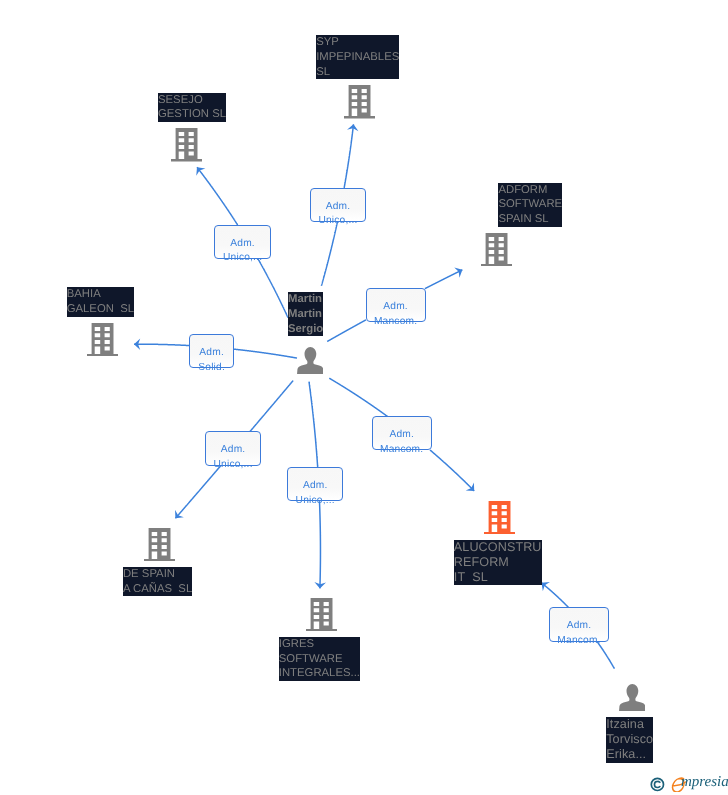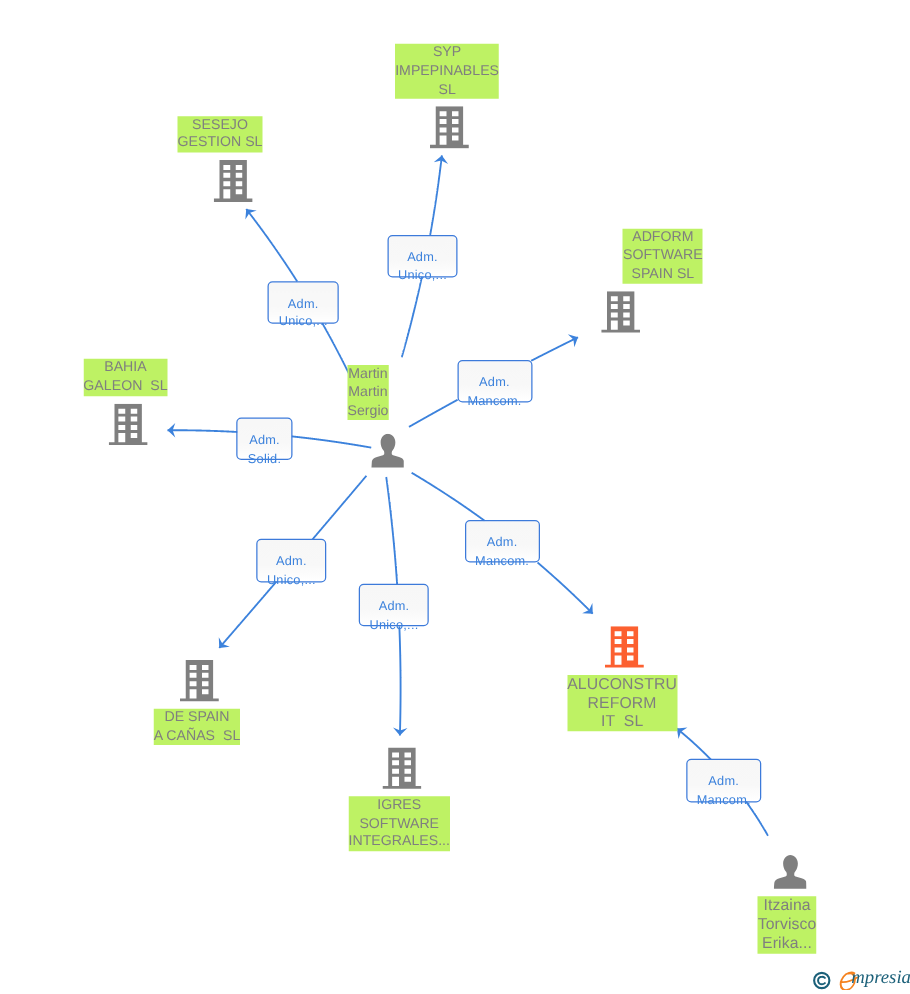--- a/index.html
+++ b/index.html
@@ -5,22 +5,22 @@
 <style>
   html,body{margin:0;padding:0;background:#ffffff;}
   body{width:728px;height:795px;overflow:hidden;
        font-family:"Liberation Sans",sans-serif;
        -webkit-font-smoothing:antialiased;text-rendering:geometricPrecision;}
   #canvas{position:relative;width:728px;height:795px;background:#fff;overflow:hidden;}
   svg.layer{position:absolute;left:0;top:0;width:728px;height:795px;overflow:visible;}
 
   .node{position:absolute;}
   .node-icon{position:absolute;}
-  .node-caption{position:absolute;background:#bef264;color:var(--text-gray,#7f7f7f);
-      font-size:11.3px;line-height:14.7px;text-align:center;white-space:pre;
+  .node-caption{position:absolute;background:#0f172a;color:var(--text-gray,#7f7f7f);
+      font-size:11.3px;line-height:14.7px;white-space:pre;
       letter-spacing:0.02px;}
   .node-caption.emph{font-size:12.6px;line-height:15.15px;letter-spacing:0.1px;}
 
   .edge-label{position:absolute;box-sizing:border-box;
       border:1.4px solid var(--label-border,#3c7ada);border-radius:4px;
       background:linear-gradient(180deg,#f7f7f7 0%,#f8f8f8 60%,#ffffff 100%);
       color:var(--label-text,#3c82dc);font-size:10.2px;line-height:14.8px;text-align:center;letter-spacing:0.2px;
       white-space:pre;display:flex;align-items:center;justify-content:center;
       padding-top:19px;box-sizing:border-box;}
 
@@ -55,21 +55,21 @@
       <path d="M329.30 378.20L329.46 378.29L329.62 378.39L329.78 378.48L329.94 378.58L330.10 378.67L330.26 378.77L330.42 378.86L330.57 378.95L330.73 379.05L330.89 379.14L331.05 379.24L331.21 379.33L331.37 379.43L331.53 379.52L331.69 379.62L331.85 379.71L332.01 379.81L332.16 379.90L332.32 380.00L332.48 380.09L332.64 380.19L332.80 380.28L332.96 380.38L333.12 380.47L333.28 380.57L333.43 380.66L333.59 380.76L333.75 380.85L333.91 380.95L334.07 381.04L334.23 381.14L334.39 381.23L334.54 381.33L334.70 381.42L334.86 381.52L335.02 381.62L335.18 381.71L335.34 381.81L335.49 381.90L335.65 382.00L335.81 382.09L335.97 382.19L336.13 382.28L336.29 382.38L336.44 382.48L336.60 382.57L336.76 382.67L336.92 382.76L337.08 382.86L337.23 382.96L337.39 383.05L337.55 383.15L337.71 383.24L337.87 383.34L338.02 383.44L338.18 383.53L338.34 383.63L338.50 383.73L338.65 383.82L338.81 383.92L338.97 384.02L339.13 384.11L339.28 384.21L339.44 384.30L339.60 384.40L339.76 384.50L339.91 384.59L340.07 384.69L340.23 384.79L340.39 384.88L340.54 384.98L340.70 385.08L340.86 385.18L341.02 385.27L341.17 385.37L341.33 385.47L341.49 385.56L341.64 385.66L341.80 385.76L341.96 385.85L342.12 385.95L342.27 386.05L342.43 386.15L342.59 386.24L342.74 386.34L342.90 386.44L343.06 386.54L343.21 386.63L343.37 386.73L343.53 386.83L343.69 386.93L343.84 387.02L344.00 387.12L344.16 387.22L344.31 387.32L344.47 387.41L344.63 387.51L344.78 387.61L344.94 387.71L345.10 387.81L345.25 387.90L345.41 388.00L345.56 388.10L345.72 388.20L345.88 388.29L346.03 388.39L346.19 388.49L346.35 388.59L346.50 388.69L346.66 388.79L346.81 388.88L346.97 388.98L347.13 389.08L347.28 389.18L347.44 389.28L347.60 389.38L347.75 389.47L347.91 389.57L348.06 389.67L348.22 389.77L348.38 389.87L348.53 389.97L348.69 390.07L348.84 390.17L349.00 390.26L349.15 390.36L349.31 390.46L349.47 390.56L349.62 390.66L349.78 390.76L349.93 390.86L350.09 390.96L350.24 391.06L350.40 391.15L350.55 391.25L350.71 391.35L350.87 391.45L351.02 391.55L351.18 391.65L351.33 391.75L351.49 391.85L351.64 391.95L351.80 392.05L351.95 392.15L352.11 392.25L352.26 392.35L352.42 392.45L352.57 392.55L352.73 392.65L352.88 392.75L353.04 392.85L353.19 392.95L353.35 393.05L353.50 393.15L353.66 393.25L353.81 393.35L353.97 393.45L354.12 393.55L354.28 393.65L354.43 393.75L354.59 393.85L354.74 393.95L354.90 394.05L355.05 394.15L355.21 394.25L355.36 394.35L355.52 394.45L355.67 394.55L355.82 394.65L355.98 394.75L356.13 394.85L356.29 394.95L356.44 395.05L356.60 395.15L356.75 395.25L356.91 395.35L357.06 395.45L357.21 395.55L357.37 395.65L357.52 395.76L357.68 395.86L357.83 395.96L357.98 396.06L358.14 396.16L358.29 396.26L358.45 396.36L358.60 396.46L358.75 396.56L358.91 396.66L359.06 396.77L359.22 396.87L359.37 396.97L359.52 397.07L359.68 397.17L359.83 397.27L359.99 397.37L360.14 397.48L360.29 397.58L360.45 397.68L360.60 397.78L360.75 397.88L360.91 397.98L361.06 398.08L361.21 398.19L361.37 398.29L361.52 398.39L361.67 398.49L361.83 398.59L361.98 398.70L362.13 398.80L362.29 398.90L362.44 399.00L362.59 399.10L362.75 399.21L362.90 399.31L363.05 399.41L363.21 399.51L363.36 399.61L363.51 399.72L363.67 399.82L363.82 399.92L363.97 400.02L364.13 400.13L364.28 400.23L364.43 400.33L364.58 400.43L364.74 400.54L364.89 400.64L365.04 400.74L365.19 400.84L365.35 400.95L365.50 401.05L365.65 401.15L365.81 401.26L365.96 401.36L366.11 401.46L366.26 401.56L366.42 401.67L366.57 401.77L366.72 401.87L366.87 401.98L367.03 402.08L367.18 402.18L367.33 402.29L367.48 402.39L367.63 402.49L367.79 402.60L367.94 402.70L368.09 402.80L368.24 402.91L368.40 403.01L368.55 403.11L368.70 403.22L368.85 403.32L369.00 403.42L369.16 403.53L369.31 403.63L369.46 403.74L369.61 403.84L369.76 403.94L369.92 404.05L370.07 404.15L370.22 404.25L370.37 404.36L370.52 404.46L370.67 404.57L370.83 404.67L370.98 404.77L371.13 404.88L371.28 404.98L371.43 405.09L371.58 405.19L371.74 405.30L371.89 405.40L372.04 405.50L372.19 405.61L372.34 405.71L372.49 405.82L372.64 405.92L372.80 406.03L372.95 406.13L373.10 406.24L373.25 406.34L373.40 406.44L373.55 406.55L373.70 406.65L373.85 406.76L374.00 406.86L374.16 406.97L374.31 407.07L374.46 407.18L374.61 407.28L374.76 407.39L374.91 407.49L375.06 407.60L375.21 407.70L375.36 407.81L375.51 407.91L375.66 408.02L375.81 408.12L375.97 408.23L376.12 408.34L376.27 408.44L376.42 408.55L376.57 408.65L376.72 408.76L376.87 408.86L377.02 408.97L377.17 409.07L377.32 409.18L377.47 409.29L377.62 409.39L377.77 409.50L377.92 409.60L378.07 409.71L378.22 409.81L378.37 409.92L378.52 410.03L378.67 410.13L378.82 410.24L378.97 410.34L379.12 410.45L379.27 410.56L379.42 410.66L379.57 410.77L379.72 410.88L379.87 410.98L380.02 411.09L380.17 411.19L380.32 411.30L380.47 411.41L380.62 411.51L380.77 411.62L380.92 411.73L381.07 411.83L381.22 411.94L381.37 412.05L381.52 412.15L381.67 412.26L381.82 412.37L381.97 412.47L382.12 412.58L382.27 412.69L382.42 412.79L382.57 412.90L382.72 413.01L382.87 413.11L383.02 413.22L383.16 413.33L383.31 413.44L383.46 413.54L383.61 413.65L383.76 413.76L383.91 413.87L384.06 413.97L384.21 414.08L384.36 414.19L384.51 414.29L384.66 414.40L384.80 414.51L384.95 414.62L385.10 414.72L385.25 414.83L385.40 414.94L385.55 415.05L385.70 415.16L385.85 415.26L386.00 415.37L386.14 415.48L386.29 415.59L386.44 415.69L386.59 415.80L386.74 415.91L386.89 416.02L387.04 416.13L387.18 416.23L387.33 416.34L387.48 416.45L387.63 416.56L387.78 416.67" fill="none" stroke="#3c82dc" stroke-width="1.5"></path>
       <path d="M430.01 449.98L430.15 450.09L430.29 450.21L430.43 450.33L430.57 450.45L430.71 450.57L430.85 450.69L430.99 450.81L431.13 450.93L431.27 451.05L431.41 451.17L431.55 451.29L431.69 451.41L431.82 451.53L431.96 451.65L432.10 451.77L432.24 451.89L432.38 452.01L432.52 452.13L432.66 452.25L432.80 452.37L432.94 452.49L433.08 452.60L433.22 452.72L433.36 452.84L433.50 452.96L433.64 453.08L433.77 453.21L433.91 453.33L434.05 453.45L434.19 453.57L434.33 453.69L434.47 453.81L434.61 453.93L434.75 454.05L434.89 454.17L435.03 454.29L435.16 454.41L435.30 454.53L435.44 454.65L435.58 454.77L435.72 454.89L435.86 455.01L436.00 455.13L436.14 455.25L436.27 455.37L436.41 455.49L436.55 455.61L436.69 455.74L436.83 455.86L436.97 455.98L437.11 456.10L437.24 456.22L437.38 456.34L437.52 456.46L437.66 456.58L437.80 456.70L437.93 456.82L438.07 456.95L438.21 457.07L438.35 457.19L438.49 457.31L438.63 457.43L438.76 457.55L438.90 457.67L439.04 457.80L439.18 457.92L439.32 458.04L439.45 458.16L439.59 458.28L439.73 458.40L439.87 458.53L440.01 458.65L440.14 458.77L440.28 458.89L440.42 459.01L440.56 459.13L440.69 459.26L440.83 459.38L440.97 459.50L441.11 459.62L441.24 459.74L441.38 459.87L441.52 459.99L441.66 460.11L441.79 460.23L441.93 460.36L442.07 460.48L442.21 460.60L442.34 460.72L442.48 460.84L442.62 460.97L442.76 461.09L442.89 461.21L443.03 461.33L443.17 461.46L443.30 461.58L443.44 461.70L443.58 461.83L443.72 461.95L443.85 462.07L443.99 462.19L444.13 462.32L444.26 462.44L444.40 462.56L444.54 462.69L444.67 462.81L444.81 462.93L444.95 463.05L445.08 463.18L445.22 463.30L445.36 463.42L445.49 463.55L445.63 463.67L445.77 463.79L445.90 463.92L446.04 464.04L446.18 464.16L446.31 464.29L446.45 464.41L446.59 464.53L446.72 464.66L446.86 464.78L446.99 464.91L447.13 465.03L447.27 465.15L447.40 465.28L447.54 465.40L447.68 465.52L447.81 465.65L447.95 465.77L448.08 465.90L448.22 466.02L448.36 466.14L448.49 466.27L448.63 466.39L448.76 466.52L448.90 466.64L449.04 466.76L449.17 466.89L449.31 467.01L449.44 467.14L449.58 467.26L449.72 467.39L449.85 467.51L449.99 467.63L450.12 467.76L450.26 467.88L450.39 468.01L450.53 468.13L450.66 468.26L450.80 468.38L450.94 468.51L451.07 468.63L451.21 468.76L451.34 468.88L451.48 469.01L451.61 469.13L451.75 469.26L451.88 469.38L452.02 469.51L452.15 469.63L452.29 469.76L452.42 469.88L452.56 470.01L452.69 470.13L452.83 470.26L452.96 470.38L453.10 470.51L453.23 470.63L453.37 470.76L453.50 470.88L453.64 471.01L453.77 471.13L453.91 471.26L454.04 471.39L454.18 471.51L454.31 471.64L454.45 471.76L454.58 471.89L454.72 472.01L454.85 472.14L454.99 472.26L455.12 472.39L455.26 472.52L455.39 472.64L455.53 472.77L455.66 472.89L455.79 473.02L455.93 473.15L456.06 473.27L456.20 473.40L456.33 473.53L456.47 473.65L456.60 473.78L456.73 473.90L456.87 474.03L457.00 474.16L457.14 474.28L457.27 474.41L457.41 474.54L457.54 474.66L457.67 474.79L457.81 474.92L457.94 475.04L458.08 475.17L458.21 475.30L458.34 475.42L458.48 475.55L458.61 475.68L458.74 475.80L458.88 475.93L459.01 476.06L459.15 476.18L459.28 476.31L459.41 476.44L459.55 476.56L459.68 476.69L459.81 476.82L459.95 476.95L460.08 477.07L460.21 477.20L460.35 477.33L460.48 477.46L460.61 477.58L460.75 477.71L460.88 477.84L461.01 477.97L461.15 478.09L461.28 478.22L461.41 478.35L461.55 478.48L461.68 478.60L461.81 478.73L461.95 478.86L462.08 478.99L462.21 479.11L462.35 479.24L462.48 479.37L462.61 479.50L462.75 479.63L462.88 479.75L463.01 479.88L463.14 480.01L463.28 480.14L463.41 480.27L463.54 480.39L463.68 480.52L463.81 480.65L463.94 480.78L464.07 480.91L464.21 481.04L464.34 481.16L464.47 481.29L464.60 481.42L464.74 481.55L464.87 481.68L465.00 481.81L465.13 481.94L465.27 482.06L465.40 482.19L465.53 482.32L465.66 482.45L465.80 482.58L465.93 482.71L466.06 482.84L466.19 482.97L466.32 483.09L466.46 483.22L466.59 483.35L466.72 483.48L466.85 483.61L466.98 483.74L467.12 483.87L467.25 484.00L467.38 484.13L467.51 484.26L467.64 484.39L467.78 484.52L467.91 484.65L468.04 484.77L468.17 484.90L468.30 485.03L468.43 485.16L468.57 485.29L468.70 485.42L468.83 485.55L468.96 485.68L469.09 485.81L469.22 485.94L469.36 486.07L469.49 486.20L469.62 486.33L469.75 486.46L469.88 486.59L470.01 486.72L470.14 486.85L470.27 486.98L470.41 487.11L470.54 487.24L470.67 487.37L470.80 487.50L470.93 487.63L471.06 487.76L471.19 487.89L471.32 488.02L471.46 488.15L471.59 488.28L471.72 488.41L471.85 488.54L471.98 488.67L472.11 488.81L472.24 488.94L472.37 489.07L472.50 489.20L472.63 489.33L472.76 489.46L472.89 489.59L473.03 489.72L473.16 489.85L473.29 489.98L473.42 490.11L473.55 490.24L473.68 490.38L473.81 490.51L473.94 490.64L474.07 490.77L474.20 490.90" fill="none" stroke="#3c82dc" stroke-width="1.5" marker-end="url(#ah)"></path>
       <path d="M614.40 668.60L614.34 668.50L614.29 668.40L614.23 668.30L614.18 668.21L614.12 668.11L614.06 668.01L614.01 667.91L613.95 667.81L613.90 667.72L613.84 667.62L613.78 667.52L613.73 667.42L613.67 667.32L613.62 667.22L613.56 667.13L613.50 667.03L613.45 666.93L613.39 666.83L613.33 666.73L613.28 666.64L613.22 666.54L613.16 666.44L613.11 666.34L613.05 666.25L612.99 666.15L612.94 666.05L612.88 665.95L612.82 665.85L612.77 665.76L612.71 665.66L612.65 665.56L612.60 665.46L612.54 665.37L612.48 665.27L612.43 665.17L612.37 665.07L612.31 664.98L612.25 664.88L612.20 664.78L612.14 664.68L612.08 664.59L612.03 664.49L611.97 664.39L611.91 664.29L611.85 664.20L611.80 664.10L611.74 664.00L611.68 663.91L611.62 663.81L611.57 663.71L611.51 663.61L611.45 663.52L611.39 663.42L611.34 663.32L611.28 663.23L611.22 663.13L611.16 663.03L611.11 662.94L611.05 662.84L610.99 662.74L610.93 662.64L610.87 662.55L610.82 662.45L610.76 662.35L610.70 662.26L610.64 662.16L610.58 662.06L610.53 661.97L610.47 661.87L610.41 661.77L610.35 661.68L610.29 661.58L610.24 661.48L610.18 661.39L610.12 661.29L610.06 661.19L610.00 661.10L609.94 661.00L609.89 660.91L609.83 660.81L609.77 660.71L609.71 660.62L609.65 660.52L609.59 660.42L609.53 660.33L609.47 660.23L609.42 660.13L609.36 660.04L609.30 659.94L609.24 659.85L609.18 659.75L609.12 659.65L609.06 659.56L609.00 659.46L608.94 659.37L608.89 659.27L608.83 659.17L608.77 659.08L608.71 658.98L608.65 658.89L608.59 658.79L608.53 658.69L608.47 658.60L608.41 658.50L608.35 658.41L608.29 658.31L608.23 658.22L608.17 658.12L608.11 658.02L608.06 657.93L608.00 657.83L607.94 657.74L607.88 657.64L607.82 657.55L607.76 657.45L607.70 657.36L607.64 657.26L607.58 657.16L607.52 657.07L607.46 656.97L607.40 656.88L607.34 656.78L607.28 656.69L607.22 656.59L607.16 656.50L607.10 656.40L607.04 656.31L606.98 656.21L606.92 656.12L606.86 656.02L606.80 655.93L606.74 655.83L606.68 655.74L606.62 655.64L606.56 655.55L606.49 655.45L606.43 655.36L606.37 655.26L606.31 655.17L606.25 655.07L606.19 654.98L606.13 654.88L606.07 654.79L606.01 654.69L605.95 654.60L605.89 654.50L605.83 654.41L605.77 654.31L605.71 654.22L605.65 654.12L605.58 654.03L605.52 653.93L605.46 653.84L605.40 653.75L605.34 653.65L605.28 653.56L605.22 653.46L605.16 653.37L605.10 653.27L605.03 653.18L604.97 653.08L604.91 652.99L604.85 652.90L604.79 652.80L604.73 652.71L604.67 652.61L604.60 652.52L604.54 652.42L604.48 652.33L604.42 652.24L604.36 652.14L604.30 652.05L604.23 651.95L604.17 651.86L604.11 651.77L604.05 651.67L603.99 651.58L603.93 651.48L603.86 651.39L603.80 651.30L603.74 651.20L603.68 651.11L603.62 651.01L603.55 650.92L603.49 650.83L603.43 650.73L603.37 650.64L603.31 650.55L603.24 650.45L603.18 650.36L603.12 650.27L603.06 650.17L602.99 650.08L602.93 649.98L602.87 649.89L602.81 649.80L602.74 649.70L602.68 649.61L602.62 649.52L602.56 649.42L602.49 649.33L602.43 649.24L602.37 649.14L602.31 649.05L602.24 648.96L602.18 648.86L602.12 648.77L602.05 648.68L601.99 648.58L601.93 648.49L601.86 648.40L601.80 648.31L601.74 648.21L601.68 648.12L601.61 648.03L601.55 647.93L601.49 647.84L601.42 647.75L601.36 647.65L601.30 647.56L601.23 647.47L601.17 647.38L601.11 647.28L601.04 647.19L600.98 647.10L600.92 647.01L600.85 646.91L600.79 646.82L600.73 646.73L600.66 646.63L600.60 646.54L600.53 646.45L600.47 646.36L600.41 646.26L600.34 646.17L600.28 646.08L600.21 645.99L600.15 645.89L600.09 645.80L600.02 645.71L599.96 645.62L599.89 645.53L599.83 645.43L599.77 645.34L599.70 645.25L599.64 645.16L599.57 645.06L599.51 644.97L599.45 644.88L599.38 644.79L599.32 644.70L599.25 644.60L599.19 644.51L599.12 644.42L599.06 644.33L598.99 644.24L598.93 644.14L598.87 644.05L598.80 643.96L598.74 643.87L598.67 643.78L598.61 643.68L598.54 643.59L598.48 643.50L598.41 643.41L598.35 643.32L598.28 643.23L598.22 643.13L598.15 643.04L598.09 642.95L598.02 642.86L597.96 642.77L597.89 642.68L597.83 642.58L597.76 642.49L597.70 642.40L597.63 642.31L597.57 642.22L597.50 642.13L597.44 642.04L597.37 641.94L597.30 641.85L597.24 641.76L597.17 641.67L597.11 641.58L597.04 641.49L596.98 641.40L596.91 641.31L596.85 641.21L596.78 641.12" fill="none" stroke="#3c82dc" stroke-width="1.5"></path>
       <path d="M568.86 607.84L568.79 607.76L568.71 607.68L568.63 607.60L568.55 607.51L568.47 607.43L568.39 607.35L568.31 607.27L568.23 607.19L568.15 607.11L568.07 607.03L567.99 606.95L567.92 606.86L567.84 606.78L567.76 606.70L567.68 606.62L567.60 606.54L567.52 606.46L567.44 606.38L567.36 606.30L567.28 606.22L567.20 606.14L567.12 606.06L567.04 605.97L566.96 605.89L566.88 605.81L566.80 605.73L566.72 605.65L566.64 605.57L566.56 605.49L566.48 605.41L566.40 605.33L566.32 605.25L566.24 605.17L566.16 605.09L566.08 605.01L566.00 604.93L565.92 604.85L565.84 604.77L565.76 604.69L565.68 604.61L565.60 604.52L565.52 604.44L565.44 604.36L565.36 604.28L565.28 604.20L565.20 604.12L565.12 604.04L565.04 603.96L564.96 603.88L564.88 603.80L564.80 603.72L564.71 603.64L564.63 603.56L564.55 603.48L564.47 603.40L564.39 603.32L564.31 603.24L564.23 603.16L564.15 603.08L564.07 603.00L563.99 602.92L563.91 602.84L563.83 602.76L563.74 602.68L563.66 602.60L563.58 602.52L563.50 602.44L563.42 602.36L563.34 602.29L563.26 602.21L563.18 602.13L563.09 602.05L563.01 601.97L562.93 601.89L562.85 601.81L562.77 601.73L562.69 601.65L562.61 601.57L562.52 601.49L562.44 601.41L562.36 601.33L562.28 601.25L562.20 601.17L562.12 601.09L562.03 601.01L561.95 600.94L561.87 600.86L561.79 600.78L561.71 600.70L561.62 600.62L561.54 600.54L561.46 600.46L561.38 600.38L561.30 600.30L561.21 600.22L561.13 600.14L561.05 600.07L560.97 599.99L560.88 599.91L560.80 599.83L560.72 599.75L560.64 599.67L560.55 599.59L560.47 599.51L560.39 599.44L560.31 599.36L560.22 599.28L560.14 599.20L560.06 599.12L559.98 599.04L559.89 598.96L559.81 598.88L559.73 598.81L559.65 598.73L559.56 598.65L559.48 598.57L559.40 598.49L559.31 598.41L559.23 598.34L559.15 598.26L559.07 598.18L558.98 598.10L558.90 598.02L558.82 597.94L558.73 597.87L558.65 597.79L558.57 597.71L558.48 597.63L558.40 597.55L558.32 597.48L558.23 597.40L558.15 597.32L558.07 597.24L557.98 597.16L557.90 597.08L557.82 597.01L557.73 596.93L557.65 596.85L557.56 596.77L557.48 596.70L557.40 596.62L557.31 596.54L557.23 596.46L557.15 596.38L557.06 596.31L556.98 596.23L556.89 596.15L556.81 596.07L556.73 596.00L556.64 595.92L556.56 595.84L556.47 595.76L556.39 595.69L556.31 595.61L556.22 595.53L556.14 595.45L556.05 595.38L555.97 595.30L555.88 595.22L555.80 595.14L555.72 595.07L555.63 594.99L555.55 594.91L555.46 594.83L555.38 594.76L555.29 594.68L555.21 594.60L555.12 594.53L555.04 594.45L554.95 594.37L554.87 594.29L554.78 594.22L554.70 594.14L554.62 594.06L554.53 593.99L554.45 593.91L554.36 593.83L554.28 593.76L554.19 593.68L554.11 593.60L554.02 593.53L553.94 593.45L553.85 593.37L553.76 593.29L553.68 593.22L553.59 593.14L553.51 593.06L553.42 592.99L553.34 592.91L553.25 592.84L553.17 592.76L553.08 592.68L553.00 592.61L552.91 592.53L552.83 592.45L552.74 592.38L552.65 592.30L552.57 592.22L552.48 592.15L552.40 592.07L552.31 591.99L552.23 591.92L552.14 591.84L552.05 591.77L551.97 591.69L551.88 591.61L551.80 591.54L551.71 591.46L551.62 591.38L551.54 591.31L551.45 591.23L551.37 591.16L551.28 591.08L551.19 591.00L551.11 590.93L551.02 590.85L550.93 590.78L550.85 590.70L550.76 590.62L550.68 590.55L550.59 590.47L550.50 590.40L550.42 590.32L550.33 590.25L550.24 590.17L550.16 590.09L550.07 590.02L549.98 589.94L549.90 589.87L549.81 589.79L549.72 589.72L549.64 589.64L549.55 589.57L549.46 589.49L549.37 589.41L549.29 589.34L549.20 589.26L549.11 589.19L549.03 589.11L548.94 589.04L548.85 588.96L548.77 588.89L548.68 588.81L548.59 588.74L548.50 588.66L548.42 588.59L548.33 588.51L548.24 588.44L548.15 588.36L548.07 588.29L547.98 588.21L547.89 588.14L547.80 588.06L547.72 587.99L547.63 587.91L547.54 587.84L547.45 587.76L547.37 587.69L547.28 587.61L547.19 587.54L547.10 587.46L547.01 587.39L546.93 587.31L546.84 587.24L546.75 587.16L546.66 587.09L546.57 587.01L546.49 586.94L546.40 586.86L546.31 586.79L546.22 586.71L546.13 586.64L546.05 586.57L545.96 586.49L545.87 586.42L545.78 586.34L545.69 586.27L545.60 586.19L545.52 586.12L545.43 586.05L545.34 585.97L545.25 585.90L545.16 585.82L545.07 585.75L544.98 585.67L544.90 585.60L544.81 585.53L544.72 585.45L544.63 585.38L544.54 585.30L544.45 585.23L544.36 585.16L544.27 585.08L544.18 585.01L544.10 584.93L544.01 584.86L543.92 584.79L543.83 584.71L543.74 584.64L543.65 584.56L543.56 584.49L543.47 584.42L543.38 584.34L543.29 584.27L543.20 584.20L543.11 584.12L543.03 584.05L542.94 583.97L542.85 583.90L542.76 583.83L542.67 583.75L542.58 583.68L542.49 583.61L542.40 583.53L542.31 583.46L542.22 583.39L542.13 583.31L542.04 583.24L541.95 583.17L541.86 583.09L541.77 583.02L541.68 582.95L541.59 582.87L541.50 582.80" fill="none" stroke="#3c82dc" stroke-width="1.5" marker-end="url(#ah)"></path>
     </svg>
   <div id="nodes-layer">
       <div class="node" style="left: 0px; top: 0px;">
         <div class="node-icon" style="left: 171.2px; top: 128.2px;"><svg width="31.2" height="33.6" viewBox="0 0 31.2 33.6">
             <path fill="#7f7f7f" fill-rule="evenodd" d="M4.6 0h21.9v30.9H4.6z M0 30.9h31.2v2.7H0z M7.7 4h5.5v4.00h-5.5z M7.7 10.3h5.5v4.00h-5.5z M7.7 17.1h5.5v3.90h-5.5z M7.7 23.5h5.5v7.40h-5.5z M17.6 4h5.2v4.00h-5.2z M17.6 10.3h5.2v4.00h-5.2z M17.6 17.1h5.2v3.90h-5.2z M17.6 23.5h5.2v4.00h-5.2z"></path>
           </svg></div>
-        <div class="node-caption" style="left: 142px; top: 92.74px;">SESEJO
+        <div class="node-caption" style="left: 158px; top: 92.74px;">SESEJO
 GESTION SL</div>
       </div>
       <div class="node" style="left: 0px; top: 0px;">
         <div class="node-icon" style="left: 344.1px; top: 85.3px;"><svg width="31.2" height="33.6" viewBox="0 0 31.2 33.6">
             <path fill="#7f7f7f" fill-rule="evenodd" d="M4.6 0h21.9v30.9H4.6z M0 30.9h31.2v2.7H0z M7.7 4h5.5v4.00h-5.5z M7.7 10.3h5.5v4.00h-5.5z M7.7 17.1h5.5v3.90h-5.5z M7.7 23.5h5.5v7.40h-5.5z M17.6 4h5.2v4.00h-5.2z M17.6 10.3h5.2v4.00h-5.2z M17.6 17.1h5.2v3.90h-5.2z M17.6 23.5h5.2v4.00h-5.2z"></path>
           </svg></div>
         <div class="node-caption" style="left: 316.14px; top: 35.14px;">SYP
 IMPEPINABLES
 SL</div>
       </div>
@@ -85,21 +85,21 @@
         <div class="node-icon" style="left: 86.8px; top: 322.8px;"><svg width="31.2" height="33.6" viewBox="0 0 31.2 33.6">
             <path fill="#7f7f7f" fill-rule="evenodd" d="M4.6 0h21.9v30.9H4.6z M0 30.9h31.2v2.7H0z M7.7 4h5.5v4.00h-5.5z M7.7 10.3h5.5v4.00h-5.5z M7.7 17.1h5.5v3.90h-5.5z M7.7 23.5h5.5v7.40h-5.5z M17.6 4h5.2v4.00h-5.2z M17.6 10.3h5.2v4.00h-5.2z M17.6 17.1h5.2v3.90h-5.2z M17.6 23.5h5.2v4.00h-5.2z"></path>
           </svg></div>
         <div class="node-caption" style="left: 66.7px; top: 287.34px;">BAHIA
 GALEON  SL</div>
       </div>
       <div class="node" style="left: 0px; top: 0px;">
         <div class="node-icon" style="left: 296.9px; top: 347.35px;"><svg width="26.4" height="26.9" viewBox="0 0 26.4 26.9">
             <path fill="#7f7f7f" d="M13.2 0c3.35 0 6.1 3.0 6.1 6.8 0 2.4-.8 4.85-2.0 6.25-.6.7-.9 1.15-.9 1.95v.95c0 .5.35.95 1.1 1.2l4.75 1.45c2.5.75 3.75 1.95 4.1 3.6l.45 5.25H0l.45-5.25c.35-1.65 1.6-2.85 4.1-3.6l4.75-1.45c.75-.25 1.1-.7 1.1-1.2v-.95c0-.8-.3-1.25-.9-1.95C8.3 11.65 7.5 9.2 7.5 6.8 7.5 3.0 10.25 0 13.2 0z"></path>
           </svg></div>
-        <div class="node-caption" style="left: 278px; top: 292.24px;">Martin
+        <div class="node-caption" style="left: 288px; top: 292.24px; font-weight: bold;">Martin
 Martin
 Sergio</div>
       </div>
       <div class="node" style="left: 0px; top: 0px;">
         <div class="node-icon" style="left: 144px; top: 527.6px;"><svg width="31.2" height="33.6" viewBox="0 0 31.2 33.6">
             <path fill="#7f7f7f" fill-rule="evenodd" d="M4.6 0h21.9v30.9H4.6z M0 30.9h31.2v2.7H0z M7.7 4h5.5v4.00h-5.5z M7.7 10.3h5.5v4.00h-5.5z M7.7 17.1h5.5v3.90h-5.5z M7.7 23.5h5.5v7.40h-5.5z M17.6 4h5.2v4.00h-5.2z M17.6 10.3h5.2v4.00h-5.2z M17.6 17.1h5.2v3.90h-5.2z M17.6 23.5h5.2v4.00h-5.2z"></path>
           </svg></div>
         <div class="node-caption" style="left: 122.95px; top: 566.8px;">DE SPAIN
 A CAÑAS  SL</div>
       </div>

